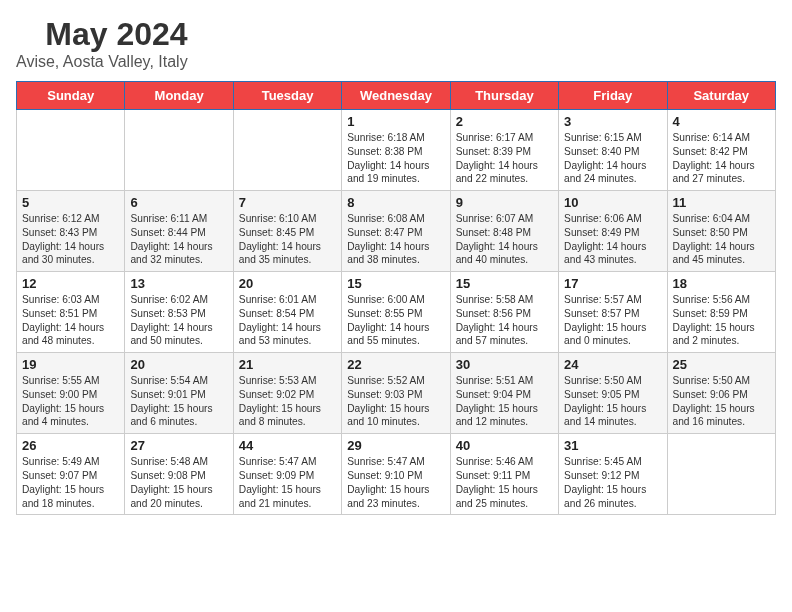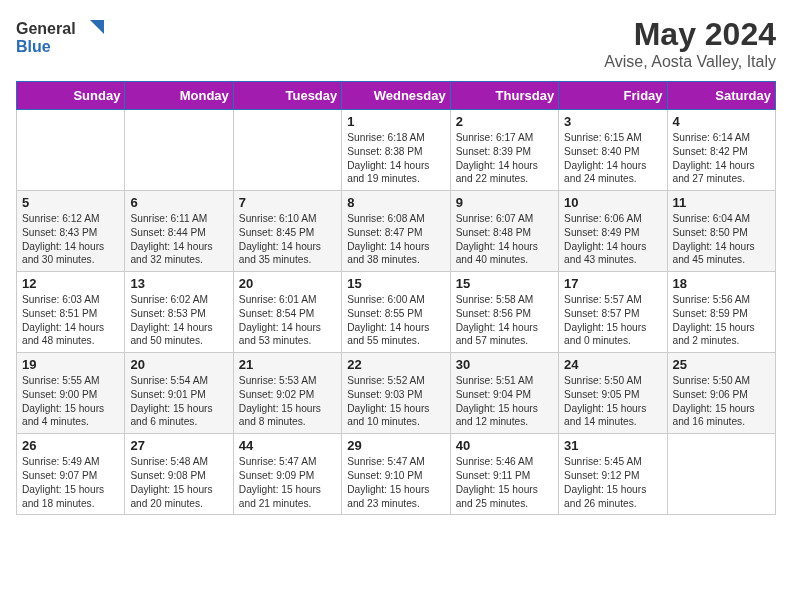--- a/index.html
+++ b/index.html
@@ -37,24 +37,24 @@
     .subtitle {
       font-size: 16px;
       color: #555;
     }
     .calendar {
       width: 100%;
       border-collapse: collapse;
       font-size: 11px;
     }
     .calendar thead th {
-      background: #a21caf;
+      background: #ef4444;
       color: #fff;
       padding: 6px 4px;
-      text-align: right;
+      text-align: center;
       font-size: 13px;
       font-weight: bold;
       border: 1px solid #2a6db5;
     }
     .calendar tbody td {
       border: 1px solid #ccc;
       vertical-align: top;
       padding: 4px 5px;
       width: calc(100% / 7);
       height: 80px;
@@ -76,30 +76,20 @@
     }
     .empty-cell {
       background: #fff !important;
     }
   </style>
 </head>
 <body>
 
 <div class="page">
   <div class="header">
-    <div class="logo">
-      <div>
-        <svg width="90" height="44" viewBox="0 0 90 44">
-          <text x="0" y="18" font-family="Arial" font-weight="bold" font-size="16" fill="#333">General</text>
-          <text x="0" y="36" font-family="Arial" font-weight="bold" font-size="16" fill="#2a6db5">Blue</text>
-
-          <polygon points="74,4 88,4 88,18" fill="#2a6db5"></polygon>
-        </svg>
-      </div>
-    </div>
     <div class="title-section">
       <div class="main-title">May 2024</div>
       <div class="subtitle">Avise, Aosta Valley, Italy</div>
     </div>
   </div>
 
   <table class="calendar">
     <thead>
       <tr>
       <th>Sunday</th>

